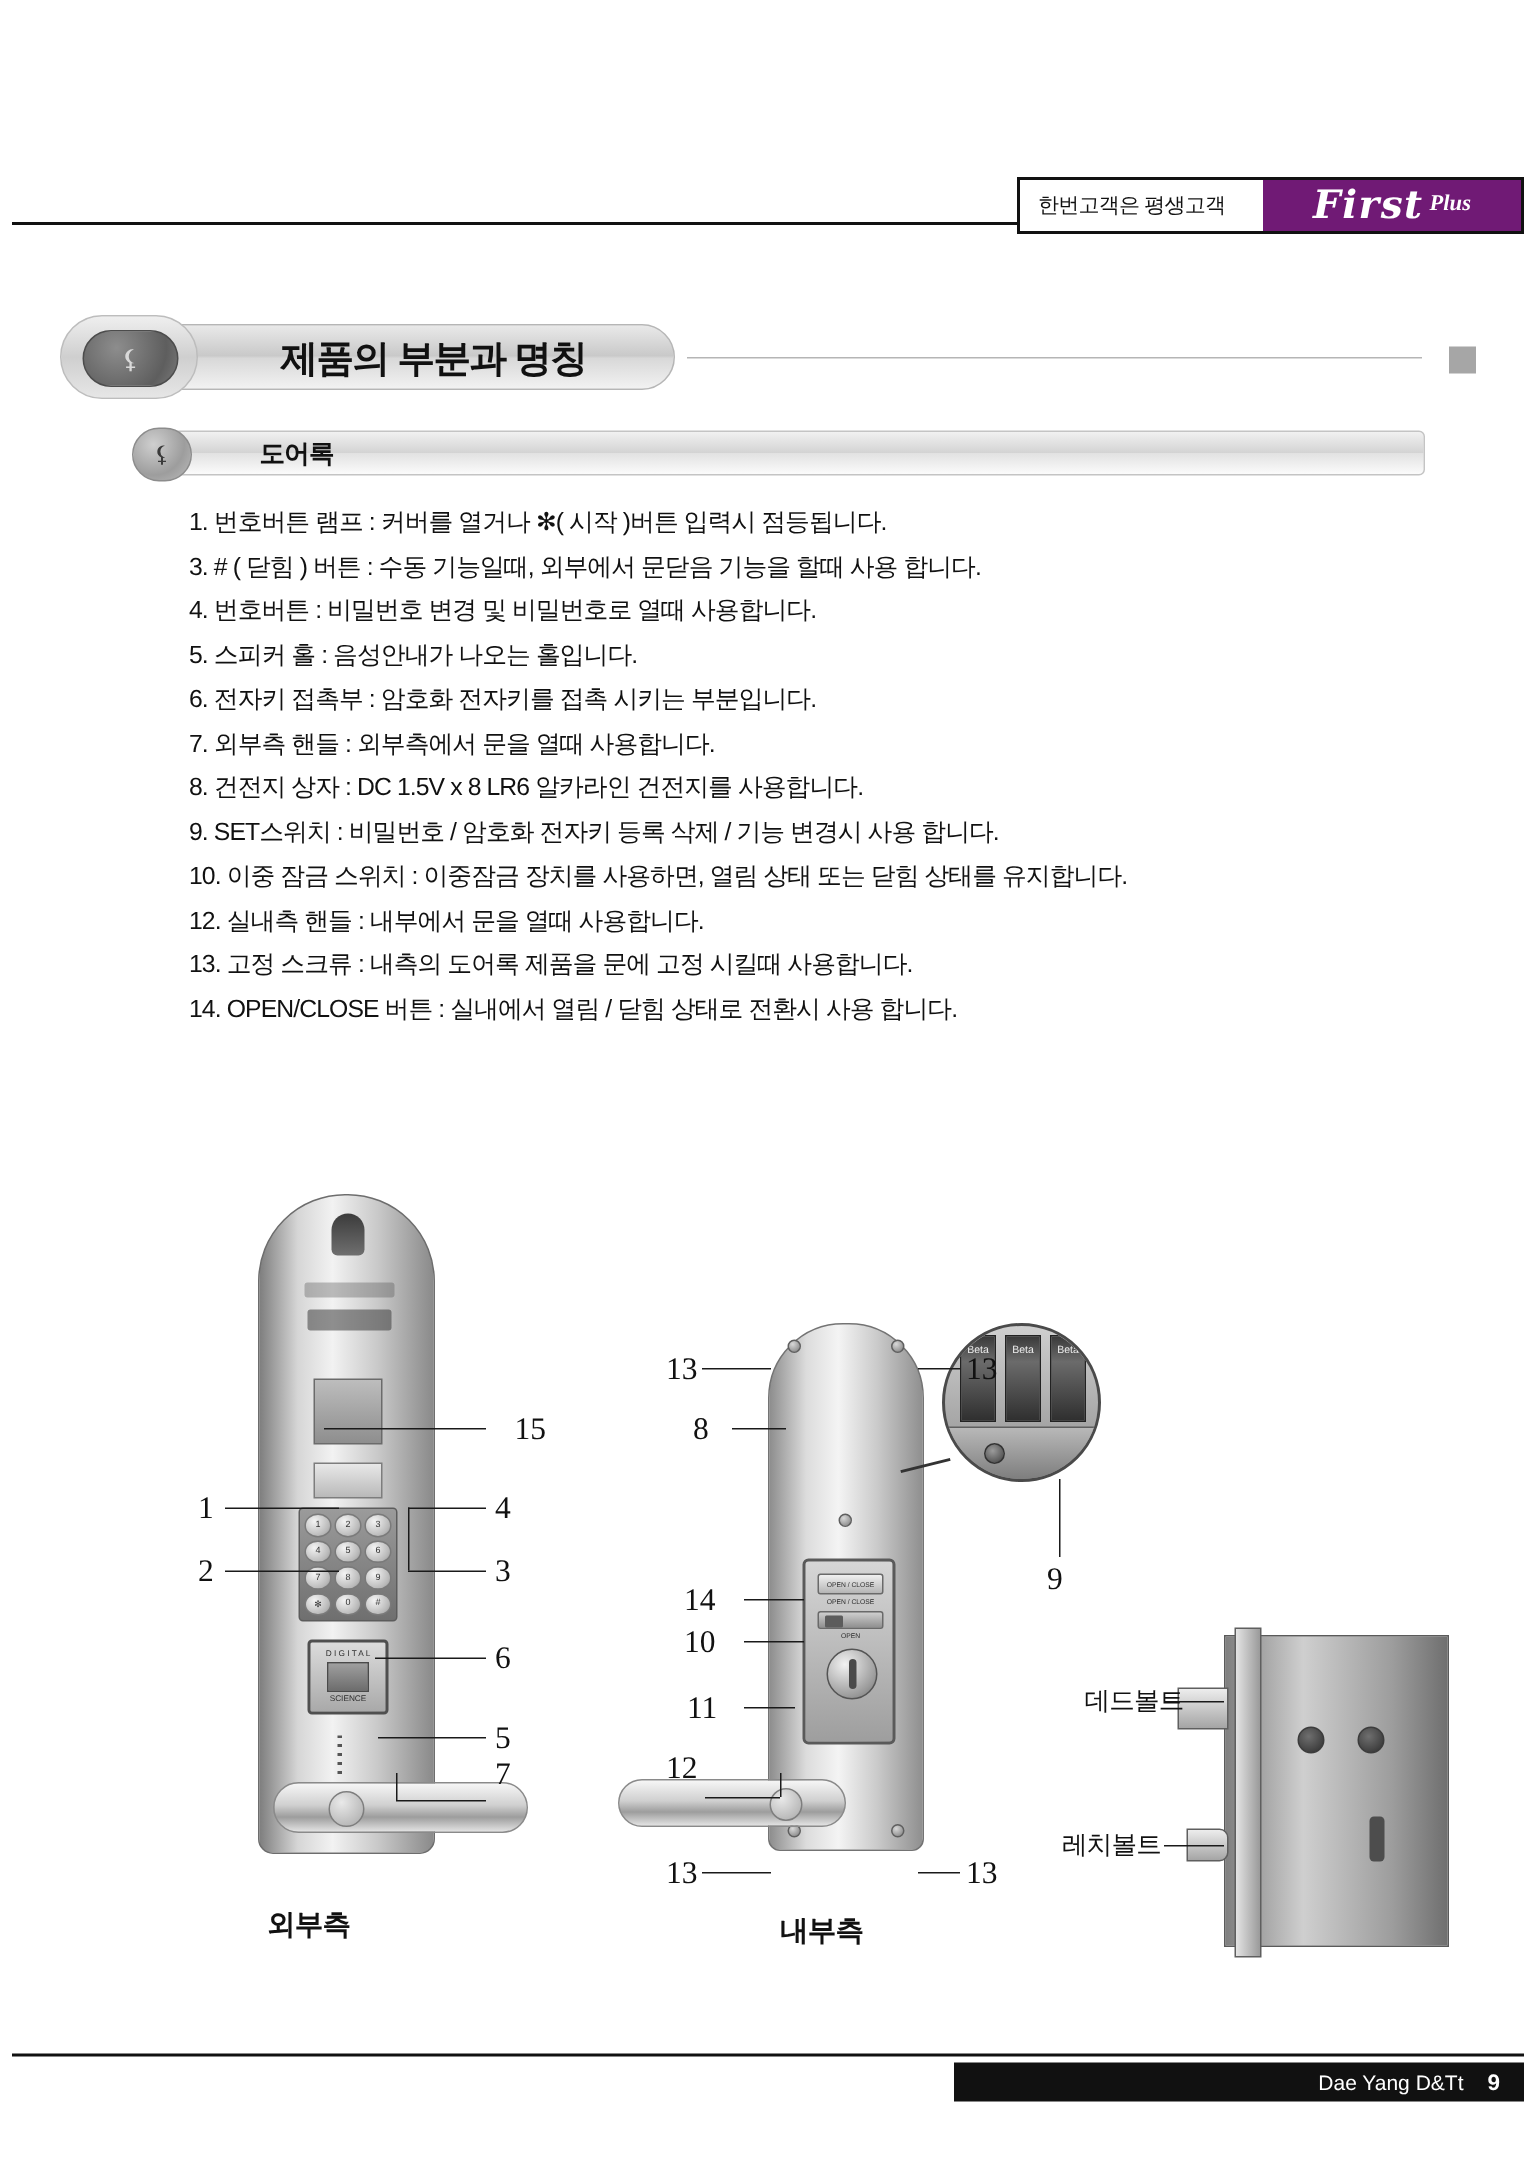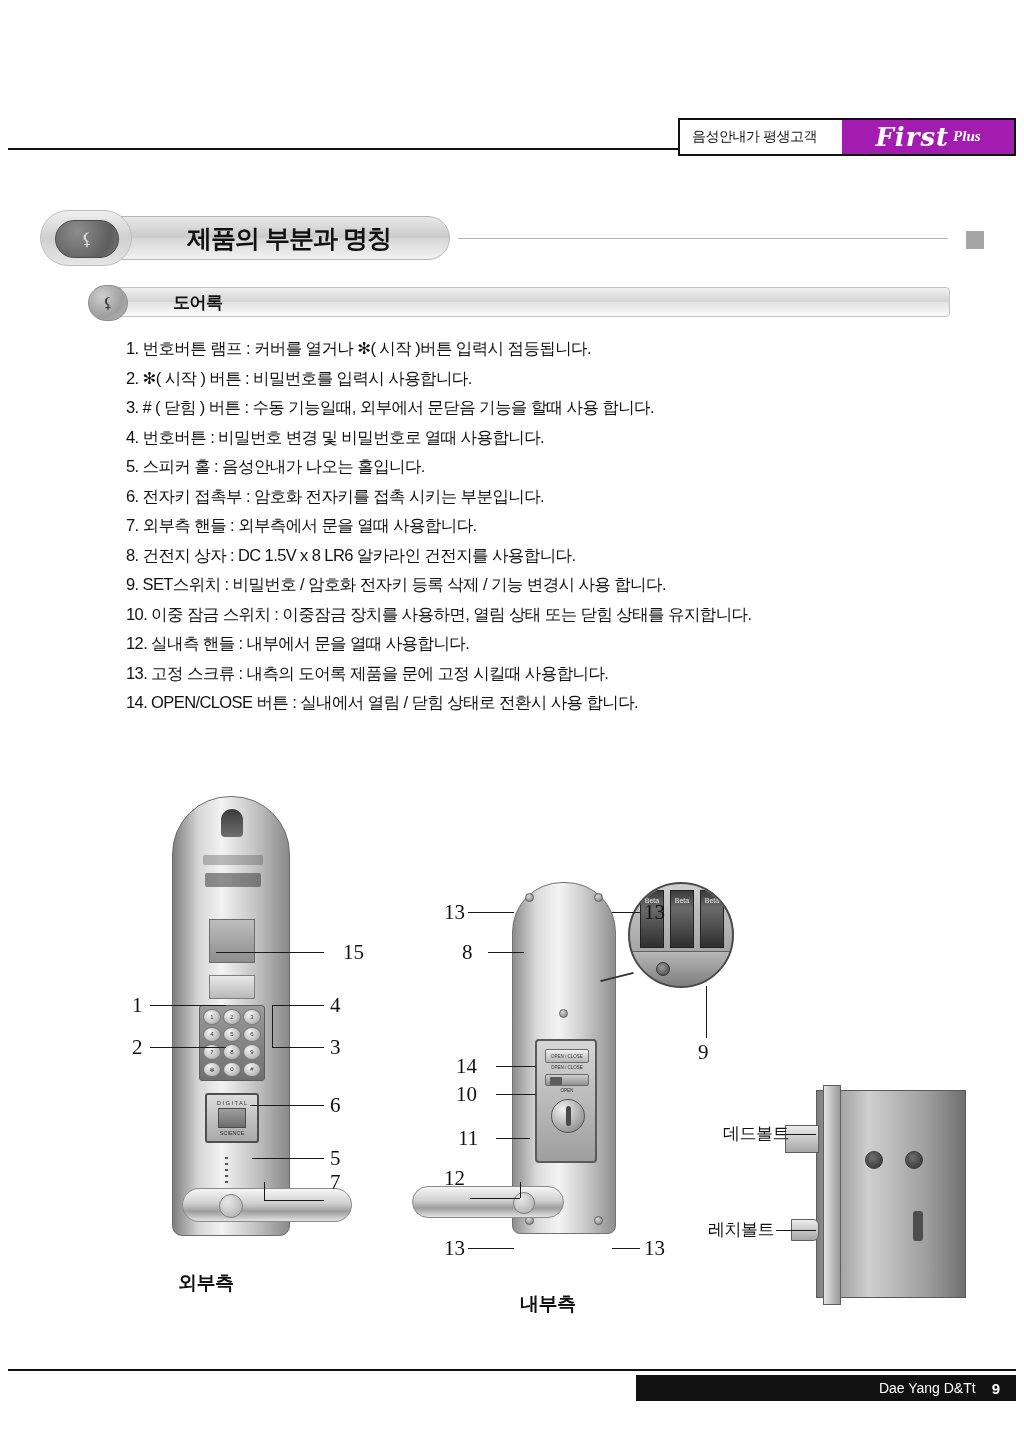--- a/index.html
+++ b/index.html
@@ -50,21 +50,21 @@
     padding-left: 12px;
     letter-spacing: -0.5px;
     white-space: nowrap;
   }
   .brand-logo {
     position: absolute;
     right: 0;
     top: 0;
     height: 34px;
     width: 172px;
-    background: #a21caf;
+    background: #701a75;
     color: #fff;
     display: flex;
     align-items: center;
     justify-content: center;
     gap: 4px;
   }
   .brand-logo .first {
     font-family: "DejaVu Serif", serif;
     font-style: italic;
     font-weight: bold;
@@ -670,21 +670,21 @@
     font-size: 14px;
   }
   .footer-bar .pg { font-weight: bold; font-size: 15px; }
 </style>
 </head>
 <body>
 
 <div class="page-header">
   <div class="header-rule"></div>
   <div class="brand-box">
-    <div class="brand-tagline">음성안내가 평생고객</div>
+    <div class="brand-tagline">한번고객은 평생고객</div>
     <div class="brand-logo">
       <span class="first">First</span>
       <span class="plus">Plus</span>
     </div>
   </div>
 </div>
 
 <div class="section-title-wrap">
   <div class="title-pill">
     <span>제품의 부분과 명칭</span>
@@ -698,21 +698,20 @@
 
 <div class="subtitle-wrap">
   <div class="subtitle-bar">
     <span>도어록</span>
   </div>
   <div class="subtitle-badge">⚸</div>
 </div>
 
 <div class="feature-list">
   <div class="item">1. 번호버튼 램프  : 커버를 열거나 ✻( 시작 )버튼 입력시 점등됩니다.</div>
-  <div class="item">2. ✻( 시작 ) 버튼 : 비밀번호를 입력시 사용합니다.</div>
   <div class="item">3. # ( 닫힘 ) 버튼 : 수동 기능일때, 외부에서 문닫음 기능을 할때 사용 합니다.</div>
   <div class="item">4. 번호버튼 : 비밀번호 변경 및 비밀번호로 열때 사용합니다.</div>
   <div class="item">5. 스피커 홀 : 음성안내가 나오는 홀입니다.</div>
   <div class="item">6. 전자키 접촉부 : 암호화 전자키를 접촉 시키는 부분입니다.</div>
   <div class="item">7. 외부측 핸들 : 외부측에서 문을 열때 사용합니다.</div>
   <div class="item">8. 건전지 상자 : DC 1.5V x 8  LR6 알카라인 건전지를 사용합니다.</div>
   <div class="item">9. SET스위치 : 비밀번호 / 암호화 전자키 등록 삭제 / 기능 변경시 사용 합니다.</div>
   <div class="item">10. 이중 잠금 스위치 : 이중잠금 장치를 사용하면, 열림 상태 또는 닫힘 상태를 유지합니다.</div>
   <div class="item">12. 실내측 핸들 : 내부에서 문을 열때 사용합니다.</div>
   <div class="item">13. 고정 스크류 : 내측의 도어록 제품을 문에 고정 시킬때 사용합니다.</div>
@@ -846,21 +845,21 @@
 
   <div class="lead" style="left:612px; top:458px; width:28px;"></div>
   <div class="num" style="left:644px; top:446px;">13</div>
 
   <div class="lead" style="left:776px; top:344px; width:40px;"></div>
   <div class="side-label" style="left:688px; top:332px;margin-left:35px;">데드볼트</div>
   <div class="lead" style="left:776px; top:440px; width:40px;"></div>
   <div class="side-label" style="left:708px; top:428px;">레치볼트</div>
 
   <div class="cap-label" style="left:178px; top:480px;">외부측</div>
-  <div class="cap-label" style="left:520px; top:501px;">내부측</div>
+  <div class="cap-label" style="left:520px; top:484px;">내부측</div>
 </div>
 
 <div class="footer">
   <div class="footer-rule"></div>
   <div class="footer-bar">
     <span>Dae Yang D&amp;Tt</span>
     <span class="pg">9</span>
   </div>
 </div>
 

